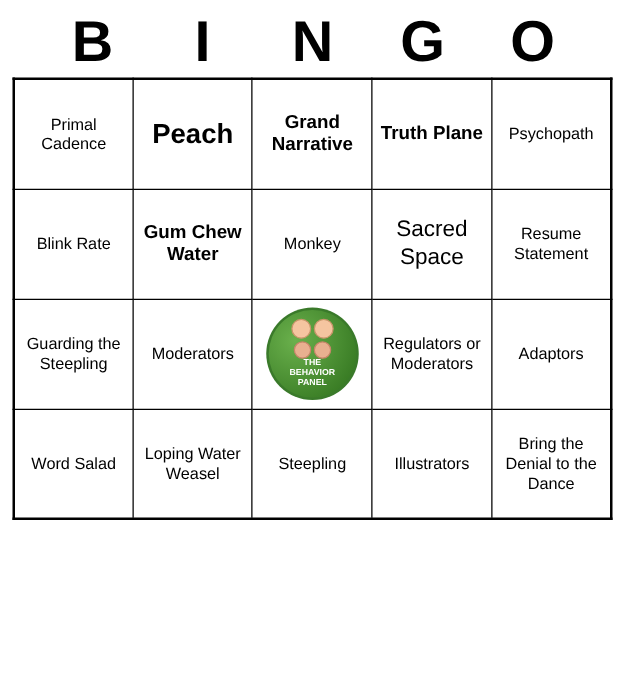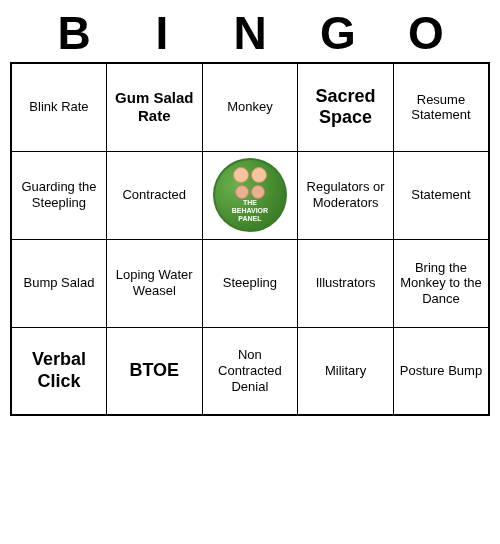--- a/index.html
+++ b/index.html
@@ -50,21 +50,21 @@
       line-height: 1.2;
     }
 
     .cell-large {
       font-size: 22px;
       font-weight: bold;
     }
 
     .cell-bold-large {
       font-size: 18px;
-      font-weight: bold;
+      font-weight: normal;
     }
 
     .cell-bold {
       font-size: 15px;
       font-weight: bold;
     }
 
     .center-image {
       width: 74px;
       height: 74px;
@@ -133,60 +133,60 @@
   <span class="bingo-letter">B</span>
   <span class="bingo-letter">I</span>
   <span class="bingo-letter">N</span>
   <span class="bingo-letter">G</span>
   <span class="bingo-letter">O</span>
 </div>
 
 <table class="bingo-grid">
   <tbody>
 
+    <tr>
+      <td><span>Primal Cadence</span></td>
+      <td><span class="cell-large">Peach</span></td>
+      <td><span class="cell-bold">Grand Narrative</span></td>
+      <td><span class="cell-bold">Truth Plane</span></td>
+      <td><span>Psychopath</span></td>
+    </tr>
 
     <tr>
       <td><span>Blink Rate</span></td>
-      <td><span class="cell-bold">Gum Salad Rate</span></td>
+      <td><span class="cell-bold">Gum Chew Water</span></td>
       <td><span>Monkey</span></td>
       <td><span class="cell-bold-large">Sacred Space</span></td>
       <td><span>Resume Statement</span></td>
     </tr>
 
     <tr>
       <td><span>Guarding the Steepling</span></td>
-      <td><span>Contracted</span></td>
+      <td><span>Moderators</span></td>
       <td>
         <div class="center-image">
           <div class="center-image-inner">
             <div class="panel-faces">
               <div class="face"></div>
               <div class="face"></div>
             </div>
             <div class="face-row">
               <div class="face2"></div>
               <div class="face2"></div>
             </div>
             <div class="panel-text">THE<br>BEHAVIOR<br>PANEL</div>
           </div>
         </div>
       </td>
       <td><span>Regulators or Moderators</span></td>
-      <td><span>Statement</span></td>
+      <td><span>Adaptors</span></td>
     </tr>
 
     <tr>
-      <td><span>Bump Salad</span></td>
+      <td><span>Word Salad</span></td>
       <td><span>Loping Water Weasel</span></td>
       <td><span>Steepling</span></td>
       <td><span>Illustrators</span></td>
-      <td><span>Bring the Monkey to the Dance</span></td>
+      <td><span>Bring the Denial to the Dance</span></td>
     </tr>
 
-    <tr>
-      <td><span class="cell-bold-large">Verbal Click</span></td>
-      <td><span class="cell-bold-large">BTOE</span></td>
-      <td><span>Non Contracted Denial</span></td>
-      <td><span>Military</span></td>
-      <td><span>Posture Bump</span></td>
-    </tr>
   </tbody>
 </table>
 
 </body></html>

